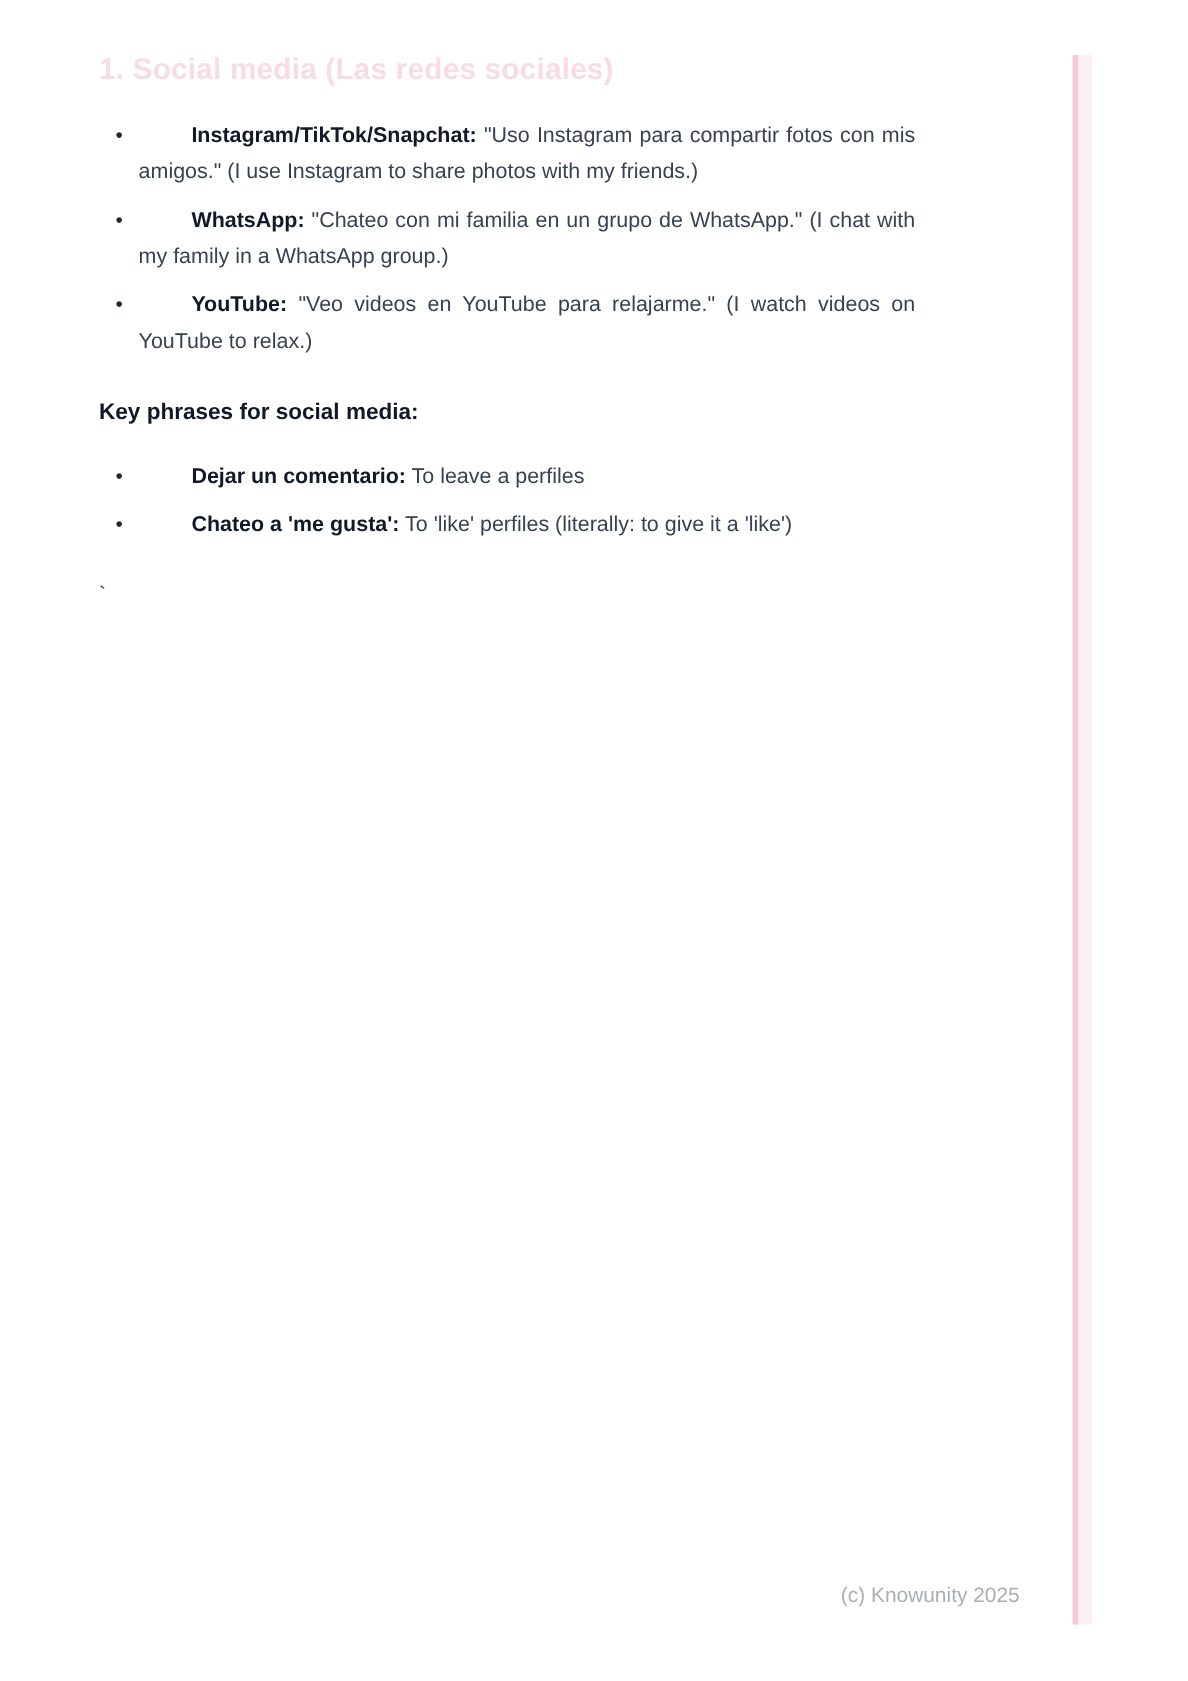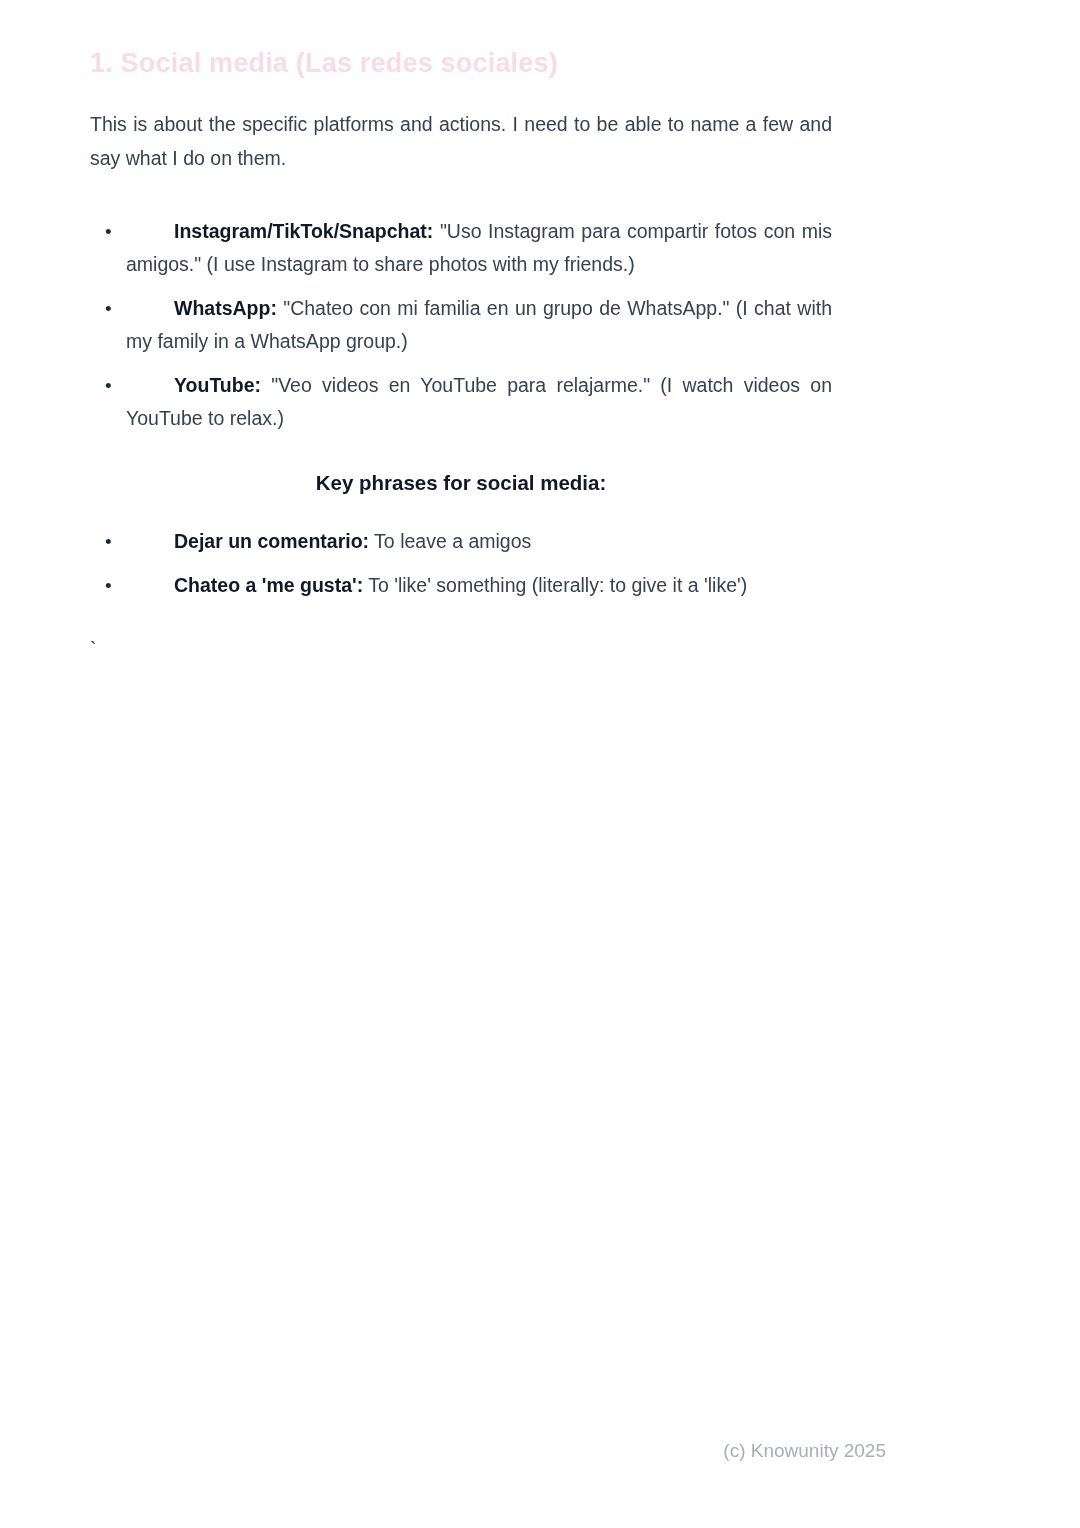--- a/index.html
+++ b/index.html
@@ -7,20 +7,21 @@
     padding: 0;
     background: #ffffff;
     font-family: "Liberation Sans", "DejaVu Sans", sans-serif;
   }
   .page {
     position: relative;
     width: 952px;
     height: 1528px;
     background: #ffffff;
     overflow: hidden;
+    padding-left: 41px;
   }
   
   .stripe {
     position: absolute;
     top: 50px;
     left: 975px;
     width: 105px;
     height: 1427px;
     background: linear-gradient(to right,
       #f6cbd8 0px, #f6cbd8 5px,
@@ -73,21 +74,20 @@
   .b {
     font-weight: bold;
     color: #111827;
     margin-left: 48px;
   }
   .subheading {
     margin: 0 0 30px 0;
     font-size: 20.5px;
     font-weight: bold;
     color: #111827;
-    text-align: center;
   }
   .stray {
     margin: 28px 0 0 0;
     font-size: 19px;
     color: #1f2937;
   }
   .footer-credit {
     position: absolute;
     top: 1440px;
     right: 66px;
@@ -100,33 +100,32 @@
 <body>
 
 <div class="page">
 
   <div class="stripe"></div>
 
   <div class="content">
 
     <h1 class="page-title">1. Social media (Las redes sociales)</h1>
 
-    <p class="intro">This is about the specific platforms and actions. I need to be able to name a few and say what I do on them.</p>
 
     <ul class="list">
       <li><span class="b">Instagram/TikTok/Snapchat:</span><span> "Uso Instagram para compartir fotos con mis amigos." (I use Instagram to share photos with my friends.)</span></li>
       <li><span class="b">WhatsApp:</span><span> "Chateo con mi familia en un grupo de WhatsApp." (I chat with my family in a WhatsApp group.)</span></li>
       <li><span class="b">YouTube:</span><span> "Veo videos en YouTube para relajarme." (I watch videos on YouTube to relax.)</span></li>
     </ul>
 
     <h2 class="subheading">Key phrases for social media:</h2>
 
     <ul class="list tight">
-      <li><span class="b">Dejar un comentario:</span><span> To leave a amigos</span></li>
-      <li><span class="b">Chateo a 'me gusta':</span><span> To 'like' something (literally: to give it a 'like')</span></li>
+      <li><span class="b">Dejar un comentario:</span><span> To leave a perfiles</span></li>
+      <li><span class="b">Chateo a 'me gusta':</span><span> To 'like' perfiles (literally: to give it a 'like')</span></li>
     </ul>
 
     <p class="stray">`</p>
 
   </div>
 
   <div class="footer-credit">(c) Knowunity 2025</div>
 
 </div>
 

